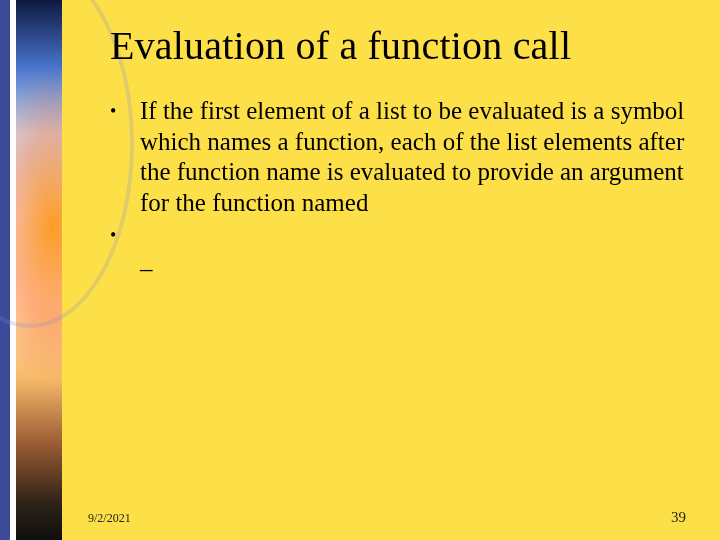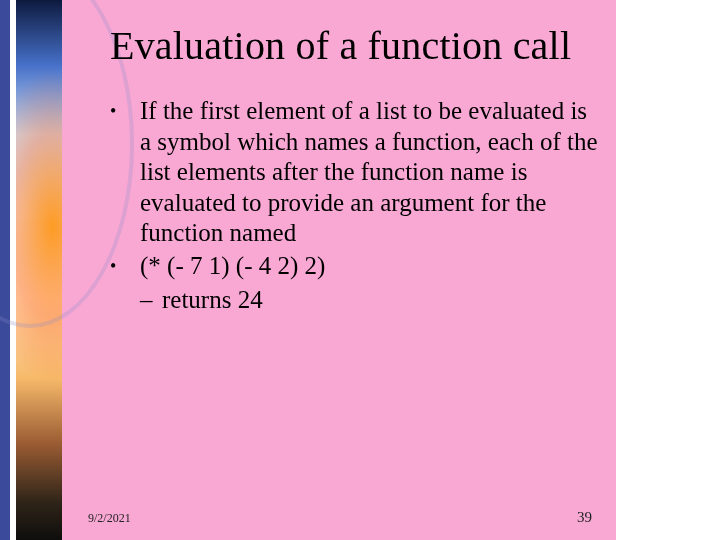--- a/index.html
+++ b/index.html
@@ -1,34 +1,34 @@
 <!DOCTYPE html>
 <html><head>
 <meta charset="utf-8">
 <style>
   html,body{margin:0;padding:0;width:720px;height:540px;overflow:hidden;font-family:"Times New Roman",Times,serif;background:#ffffff;color:#000000}
-  .slide{position:relative;width:616px;height:540px;background:#f9a8d4}
+  .slide{position:relative;width:720px;height:540px;background:#fde047}
   .sidebar{position:absolute;left:0;top:0;width:62px;height:540px}
   .sb-deepblue{position:absolute;left:0;top:0;width:10px;height:540px;background:#3b4a9b}
   .sb-white{position:absolute;left:10px;top:0;width:6px;height:540px;background:#ffffff}
   .sb-gradient{position:absolute;left:16px;top:0;width:46px;height:540px;
     background:
       radial-gradient(120px 260px at 80% 42%, rgba(255,140,0,0.85) 0%, rgba(255,80,0,0.35) 35%, rgba(255,80,0,0) 60%),
       linear-gradient(180deg, #0d1a3f 0%, #4670c8 12%, #cfe0f5 25%, #f1f4f7 40%, #fde3c4 55%, #f7ba6a 70%, #9c5d34 82%, #2f2418 93%, #0e0e0d 100%);
   }
   .sb-arc{position:absolute;left:-90px;top:-40px;width:200px;height:360px;border:4px solid rgba(140,140,200,0.25);border-radius:50%;pointer-events:none}
   .title{position:absolute;left:110px;top:22px;right:20px;font-size:40px;font-weight:400;letter-spacing:0.2px}
   .body{position:absolute;left:110px;top:96px;right:12px;font-size:25px;line-height:1.22}
   .bullet-row{display:flex}
   .bul{width:30px;flex:0 0 30px;text-align:left}
   .bul-dot{font-size:18px;line-height:30px}
   .dash-row{display:flex;margin-left:30px;margin-top:4px}
   .dash{width:22px;flex:0 0 22px}
   .footer-date{position:absolute;left:88px;bottom:14px;font-size:12px;color:#222}
-  .footer-page{position:absolute;right:24px;bottom:14px;font-size:15px;color:#222}
+  .footer-page{position:absolute;right:34px;bottom:14px;font-size:15px;color:#222}
 </style>
 </head>
 <body>
 
 <div class="slide">
 
   <div class="sidebar">
     <div class="sb-deepblue"></div>
     <div class="sb-white"></div>
     <div class="sb-gradient">
@@ -38,24 +38,22 @@
 
   <div class="title">Evaluation of a function call</div>
 
   <div class="body">
     <div class="bullet-row">
       <div class="bul bul-dot">•</div>
       <div>If the first element of a list to be evaluated is a symbol which names a function, each of the list elements after the function name is evaluated to provide an argument for the function named</div>
     </div>
     <div class="bullet-row" style="margin-top:2px">
       <div class="bul bul-dot">•</div>
-      <div>(*  (-  7  1)  (-  4  2)  2)</div>
     </div>
     <div class="dash-row">
       <div class="dash">–</div>
-      <div>returns  24</div>
     </div>
   </div>
 
   <div class="footer-date">9/2/2021</div>
   <div class="footer-page">39</div>
 
 </div>
 
 </body></html>

